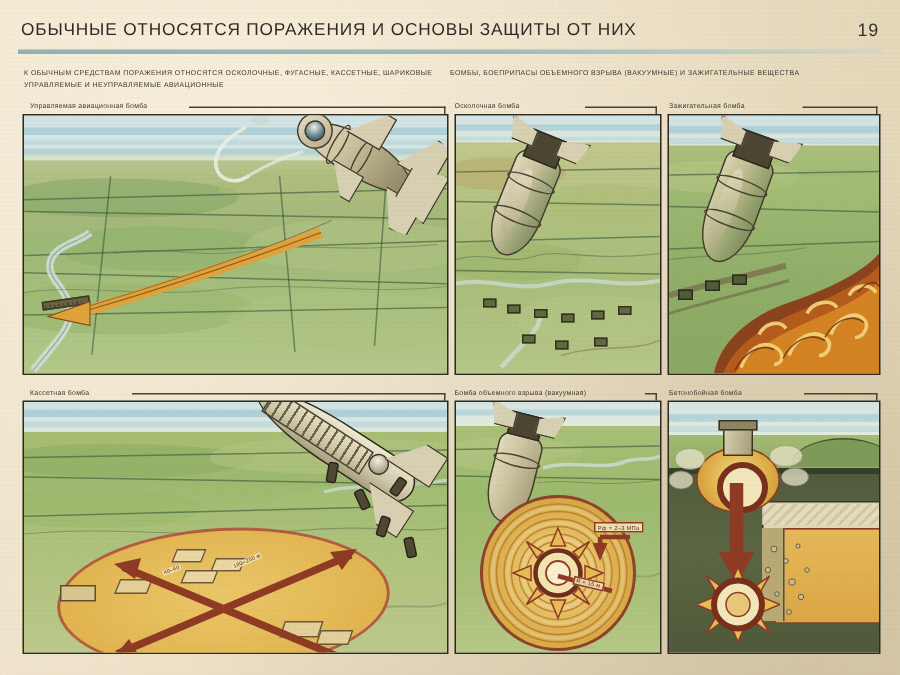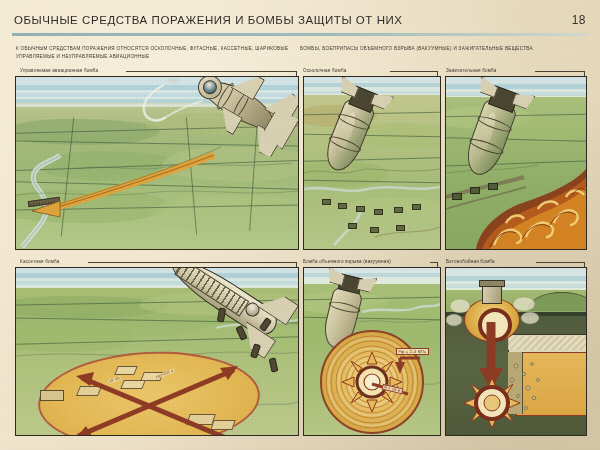--- a/index.html
+++ b/index.html
@@ -96,22 +96,22 @@
     position:absolute;font-size:3.8px;color:#5b2d1c;white-space:nowrap;
     background:rgba(246,231,188,.88);padding:.5px 1.5px;
     border:.5px solid #8e3b25;letter-spacing:.2px;
   }
 </style>
 </head>
 <body>
 
 <div class="paper"></div>
 
-<div class="page-title">ОБЫЧНЫЕ СРЕДСТВА ПОРАЖЕНИЯ И БОМБЫ ЗАЩИТЫ ОТ НИХ</div>
-<div class="page-number">18</div>
+<div class="page-title">ОБЫЧНЫЕ ОТНОСЯТСЯ ПОРАЖЕНИЯ И ОСНОВЫ ЗАЩИТЫ ОТ НИХ</div>
+<div class="page-number">19</div>
 <div class="title-rule"></div>
 
 <div class="intro intro-left">К ОБЫЧНЫМ СРЕДСТВАМ ПОРАЖЕНИЯ ОТНОСЯТСЯ ОСКОЛОЧНЫЕ, ФУГАСНЫЕ, КАССЕТНЫЕ, ШАРИКОВЫЕ УПРАВЛЯЕМЫЕ И НЕУПРАВЛЯЕМЫЕ АВИАЦИОННЫЕ</div>
 <div class="intro intro-right">БОМБЫ, БОЕПРИПАСЫ ОБЪЕМНОГО ВЗРЫВА (ВАКУУМНЫЕ) И ЗАЖИГАТЕЛЬНЫЕ ВЕЩЕСТВА</div>
 
 <div class="caption" style="left:20px;top:68px;">Управляемая авиационная бомба</div>
 <div class="leader" style="left:126px;top:71px;width:171px;"></div>
 
 <div class="caption" style="left:303px;top:68px;">Осколочная бомба</div>
 <div class="leader" style="left:390px;top:71px;width:48px;"></div>

